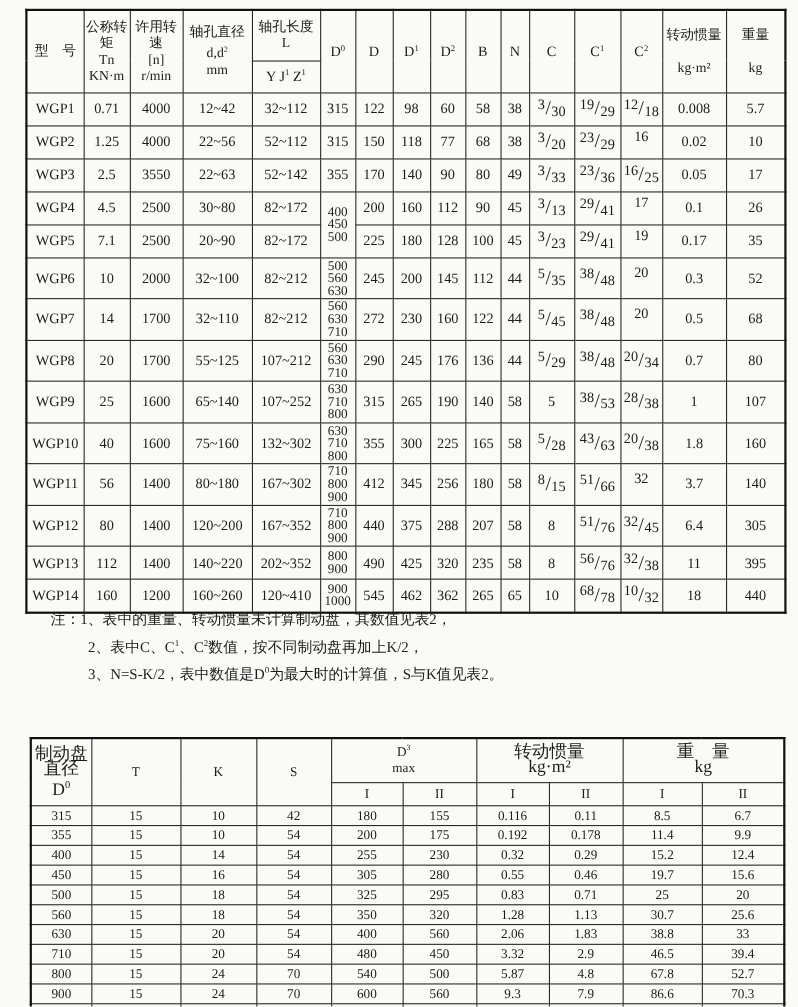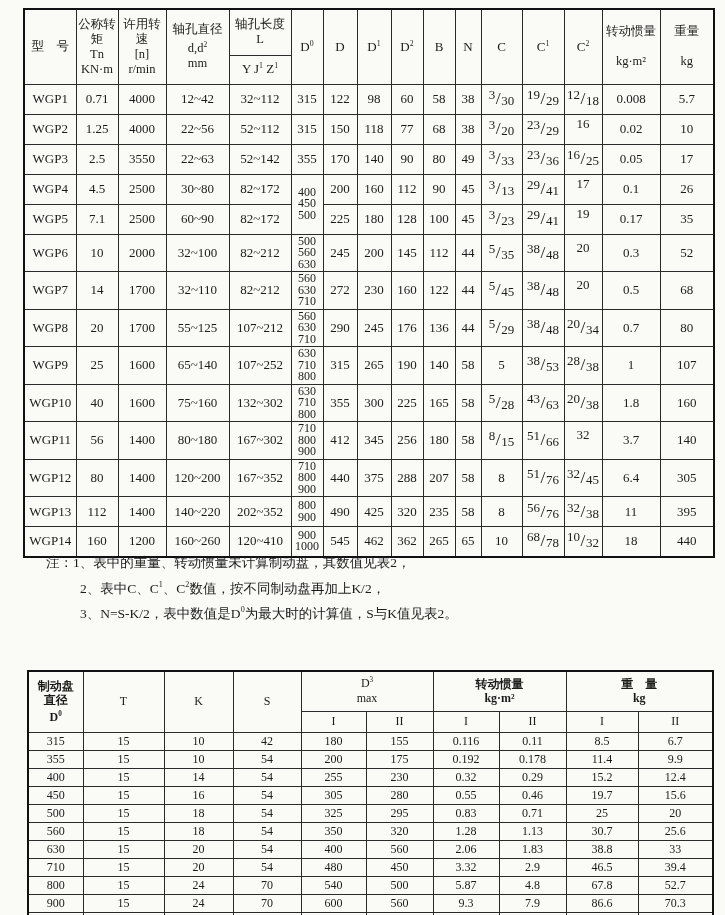--- a/index.html
+++ b/index.html
@@ -39,21 +39,21 @@
   
   .t2-caption { position:absolute; left:0; top:670px; width:597px; height:20px; }
   .t2-title { position:absolute; left:0; right:0; text-align:center; font-weight:bold; font-size:15px; letter-spacing:1px; }
   .t2-unit { position:absolute; left:608px; top:1px; font-size:14px; }
 
   
   #t2 { position:absolute; left:27px; top:670px; width:685px; font-size:12px; }
   #t2 thead tr.hr1 { height:40px; }
   #t2 thead tr.hr2 { height:21px; }
   #t2 tbody tr { height:16px; }
-  #t2 .zh { font-size:12px; line-height:14px;font-weight:bold; }
+  #t2 .zh { font-size:16px; line-height:14px; }
 </style>
 </head>
 <body>
 
 <div class="page">
 
   <table id="t1">
     <colgroup>
       <col style="width:52px">
         <col style="width:42px">
@@ -165,21 +165,21 @@
           <td><span class="fn">3</span><span class="fs">/</span><span class="fd">13</span></td>
           <td><span class="fn">29</span><span class="fs">/</span><span class="fd">41</span></td>
           <td class="c2single"><span class="rup">17</span></td>
           <td>0.1</td>
           <td>26</td>
         </tr>
         <tr>
           <td>WGP5</td>
           <td>7.1</td>
           <td>2500</td>
-          <td>60~90</td>
+          <td>20~90</td>
           <td>82~172</td>
           <td>225</td>
           <td>180</td>
           <td>128</td>
           <td>100</td>
           <td>45</td>
           <td><span class="fn">3</span><span class="fs">/</span><span class="fd">23</span></td>
           <td><span class="fn">29</span><span class="fs">/</span><span class="fd">41</span></td>
           <td class="c2single"><span class="rup">19</span></td>
           <td>0.17</td>

